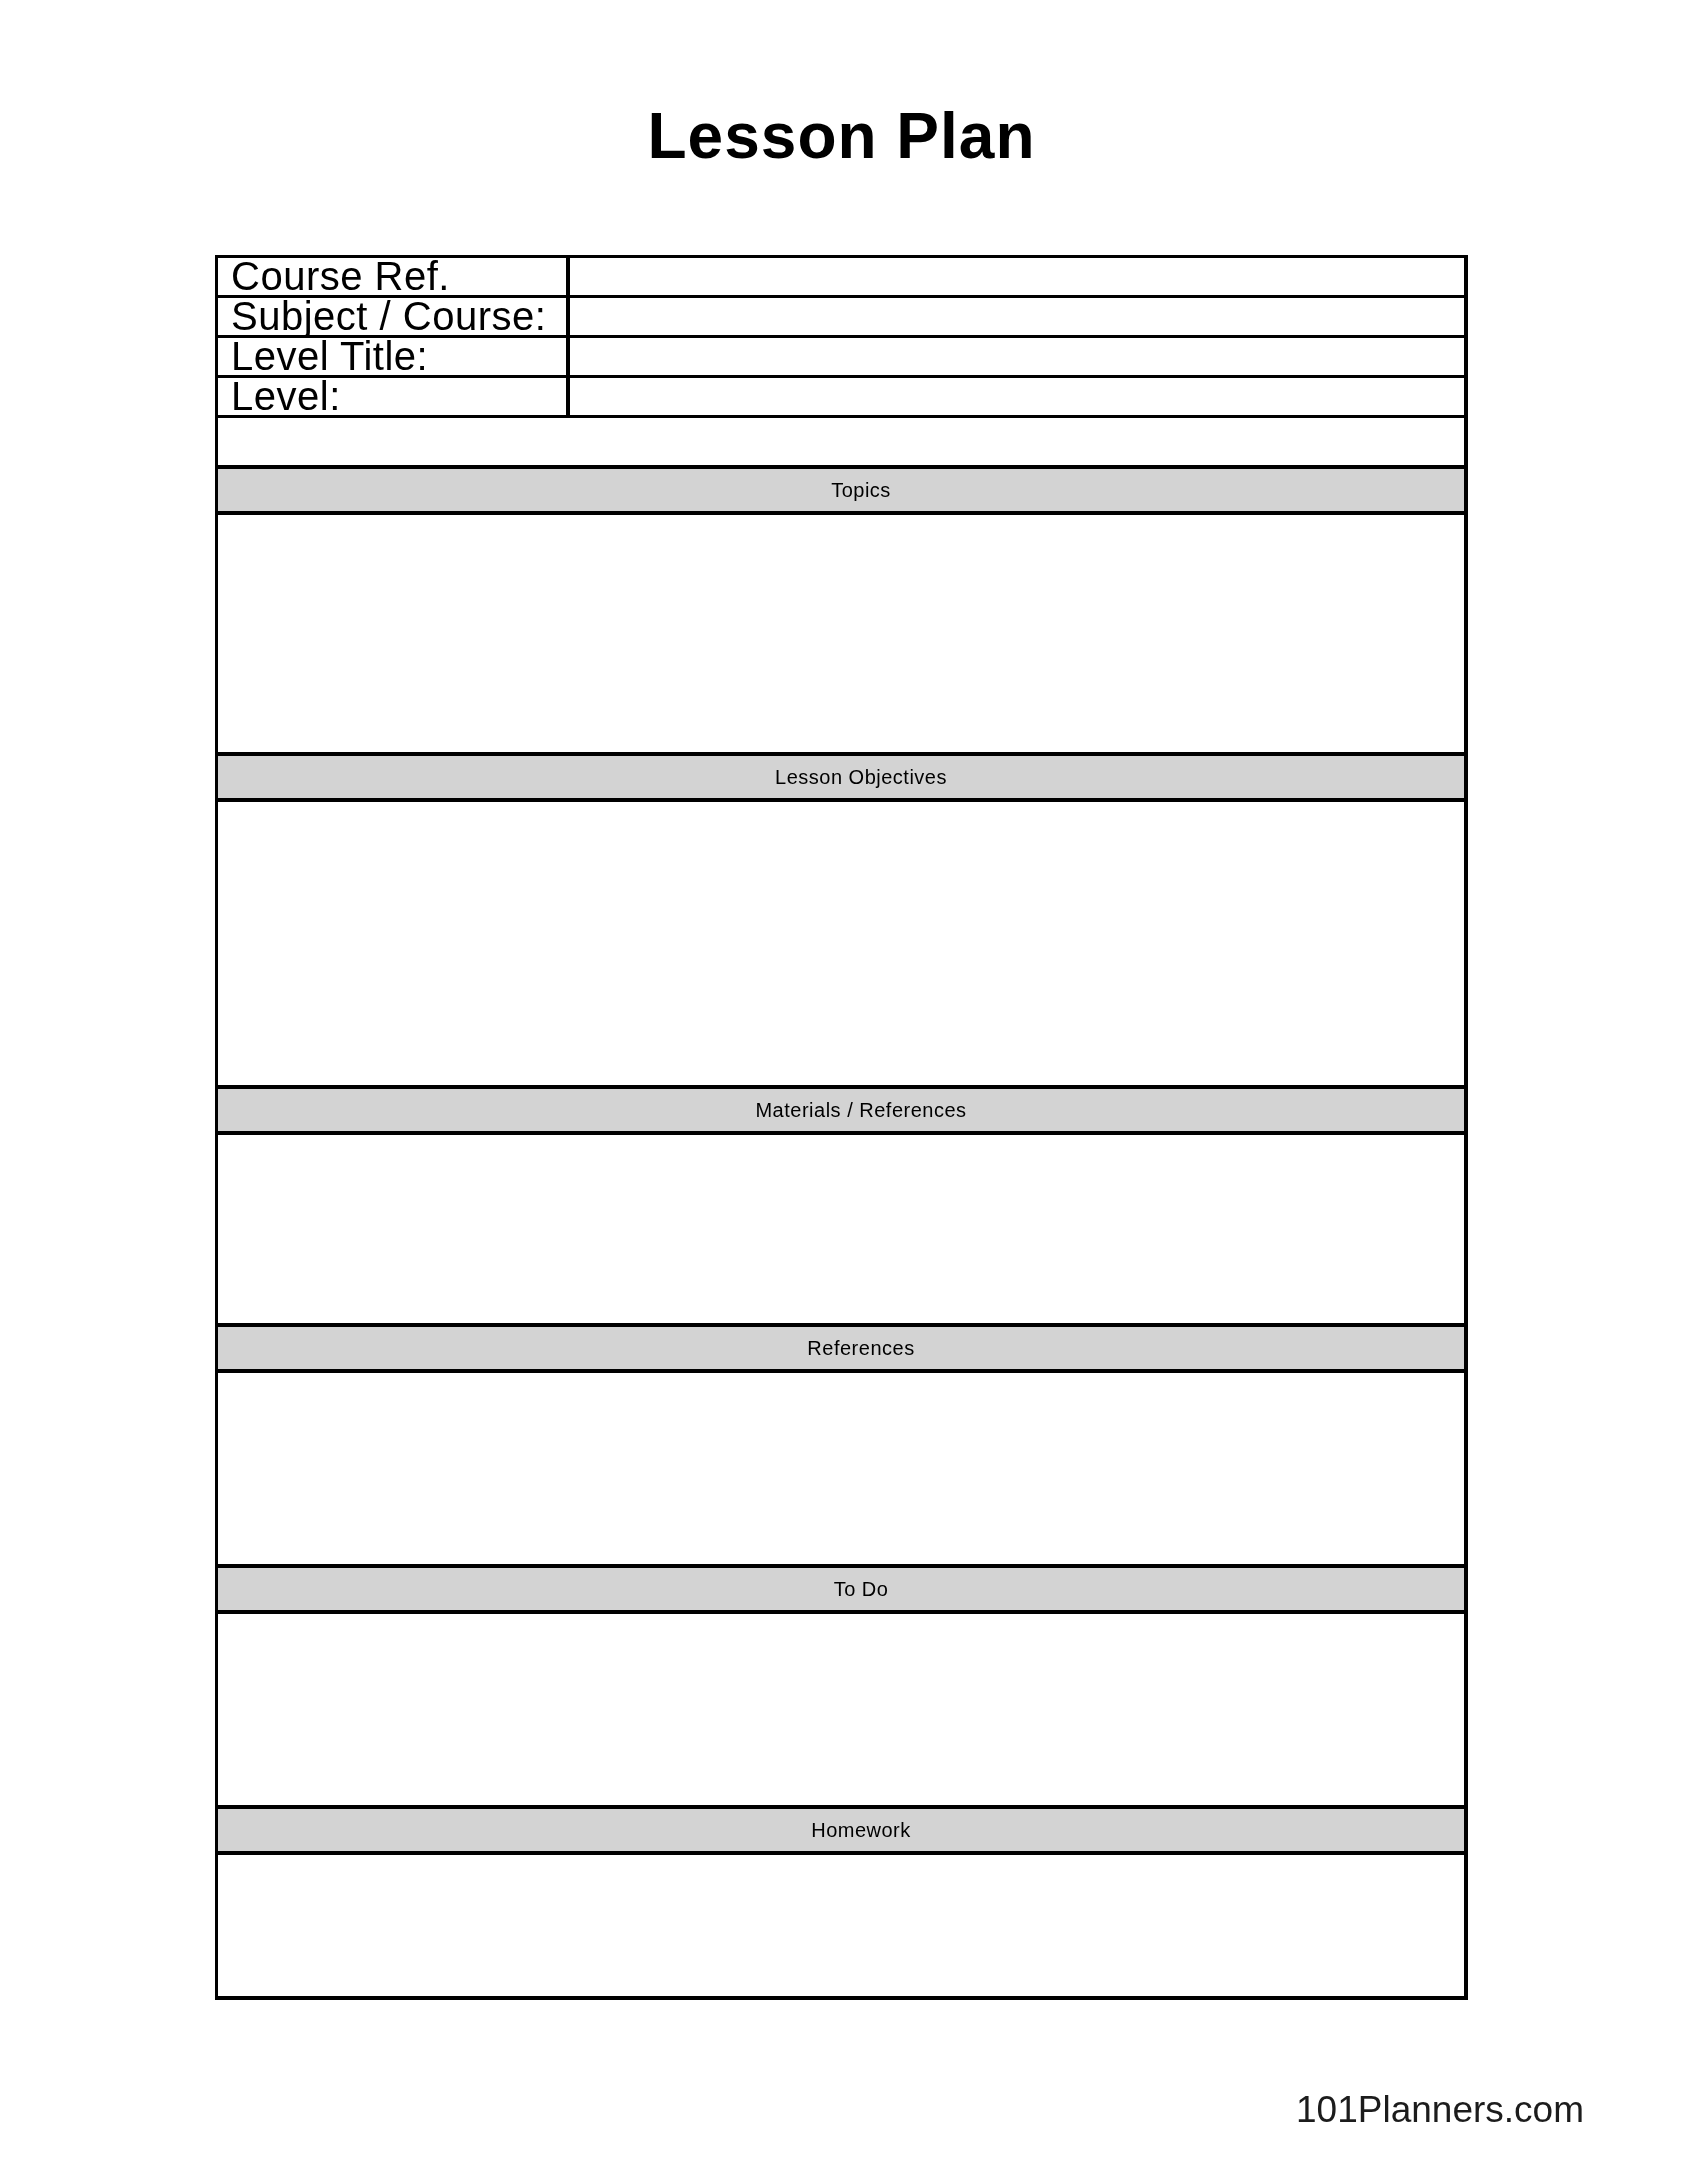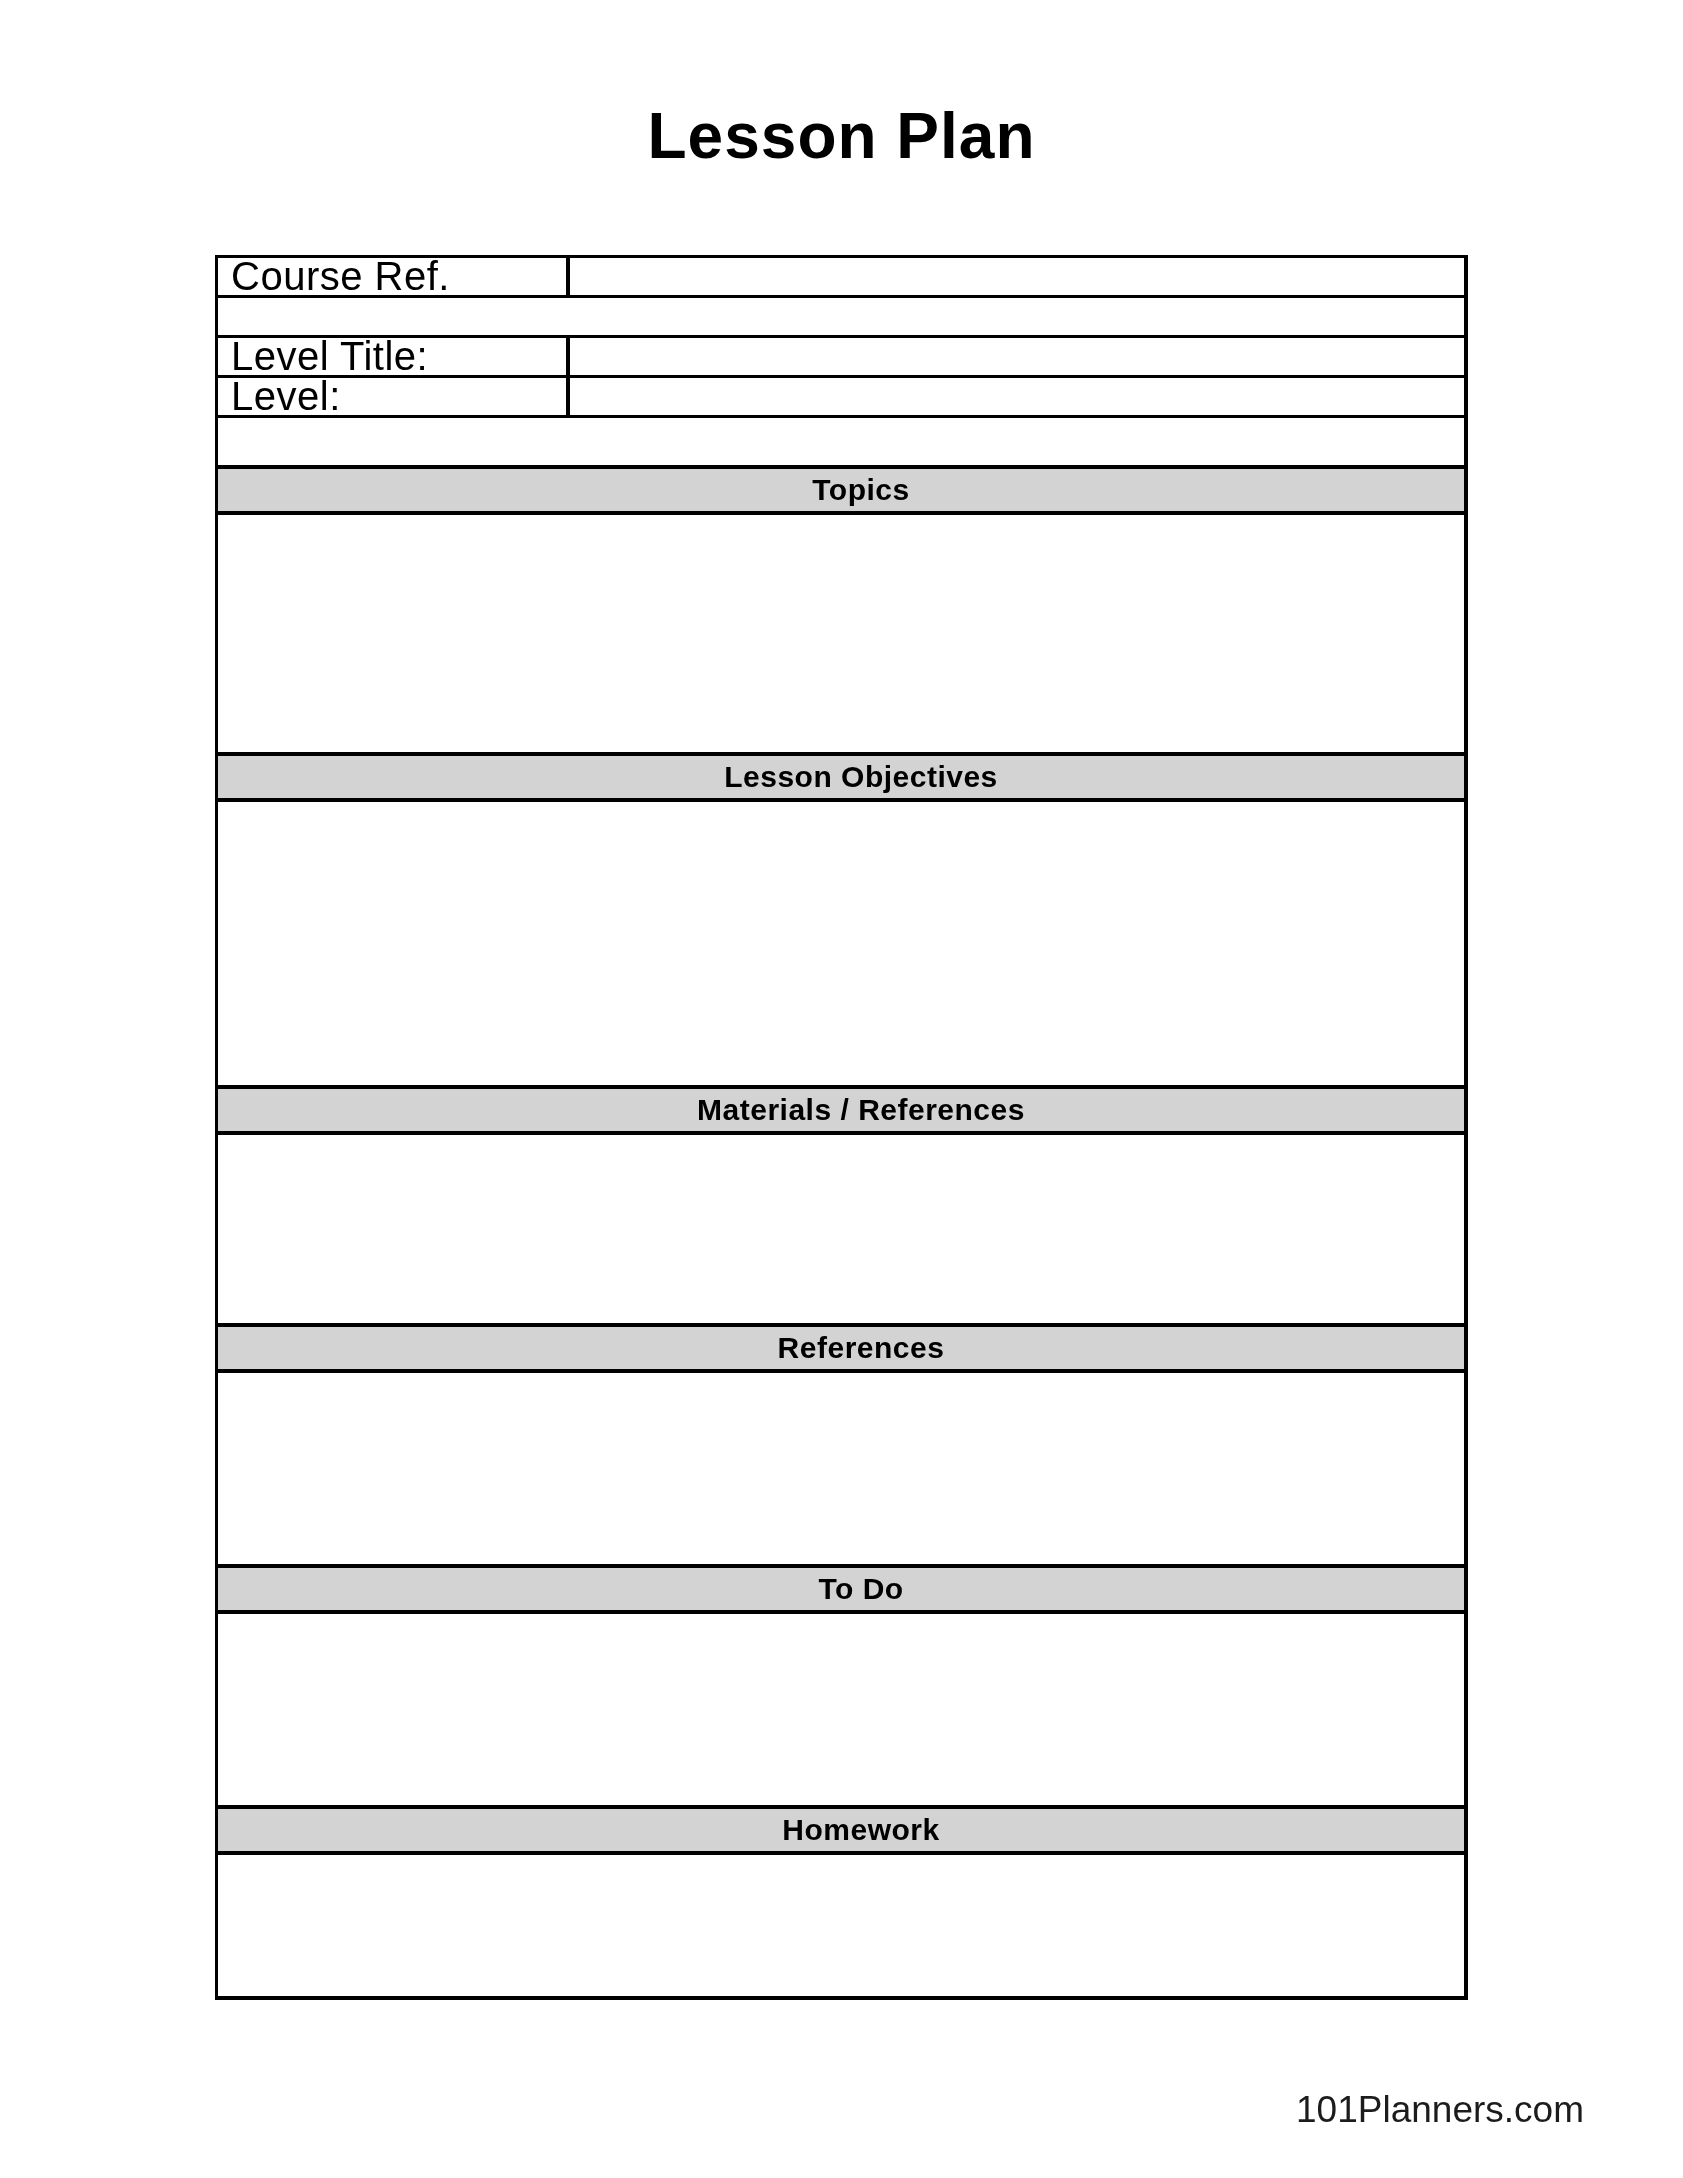--- a/index.html
+++ b/index.html
@@ -49,22 +49,22 @@
   .info-value { flex:1; background:#ffffff; }
   .spacer-row { height:47px; background:#ffffff; }
   .section-header {
     height:50px;
     border-top:4px solid #000000;
     border-bottom:4px solid #000000;
     background:#d3d3d3;
     display:flex;
     align-items:center;
     justify-content:center;
-    font-size:30px;
-    font-weight:700;
+    font-size:20px;
+    font-weight:400;
     letter-spacing:0.5px;
     padding-left:40px;
   }
   .section-box { background:#ffffff; }
   .box-topics     { height:237px; }
   .box-objectives { height:283px; }
   .box-materials  { height:188px; }
   .box-references { height:191px; }
   .box-todo       { height:191px; }
   .box-homework   { height:141px; }
@@ -84,20 +84,21 @@
 
   <h1 class="page-title">Lesson Plan</h1>
 
   <div class="plan-table">
 
     <div class="info-row">
       <div class="info-label">Course Ref.</div>
       <div class="info-value"></div>
     </div>
     <div class="info-row">
+      <div class="info-label">Subject / Course:</div>
       <div class="info-value"></div>
     </div>
     <div class="info-row">
       <div class="info-label">Level Title:</div>
       <div class="info-value"></div>
     </div>
     <div class="info-row">
       <div class="info-label">Level:</div>
       <div class="info-value"></div>
     </div>

